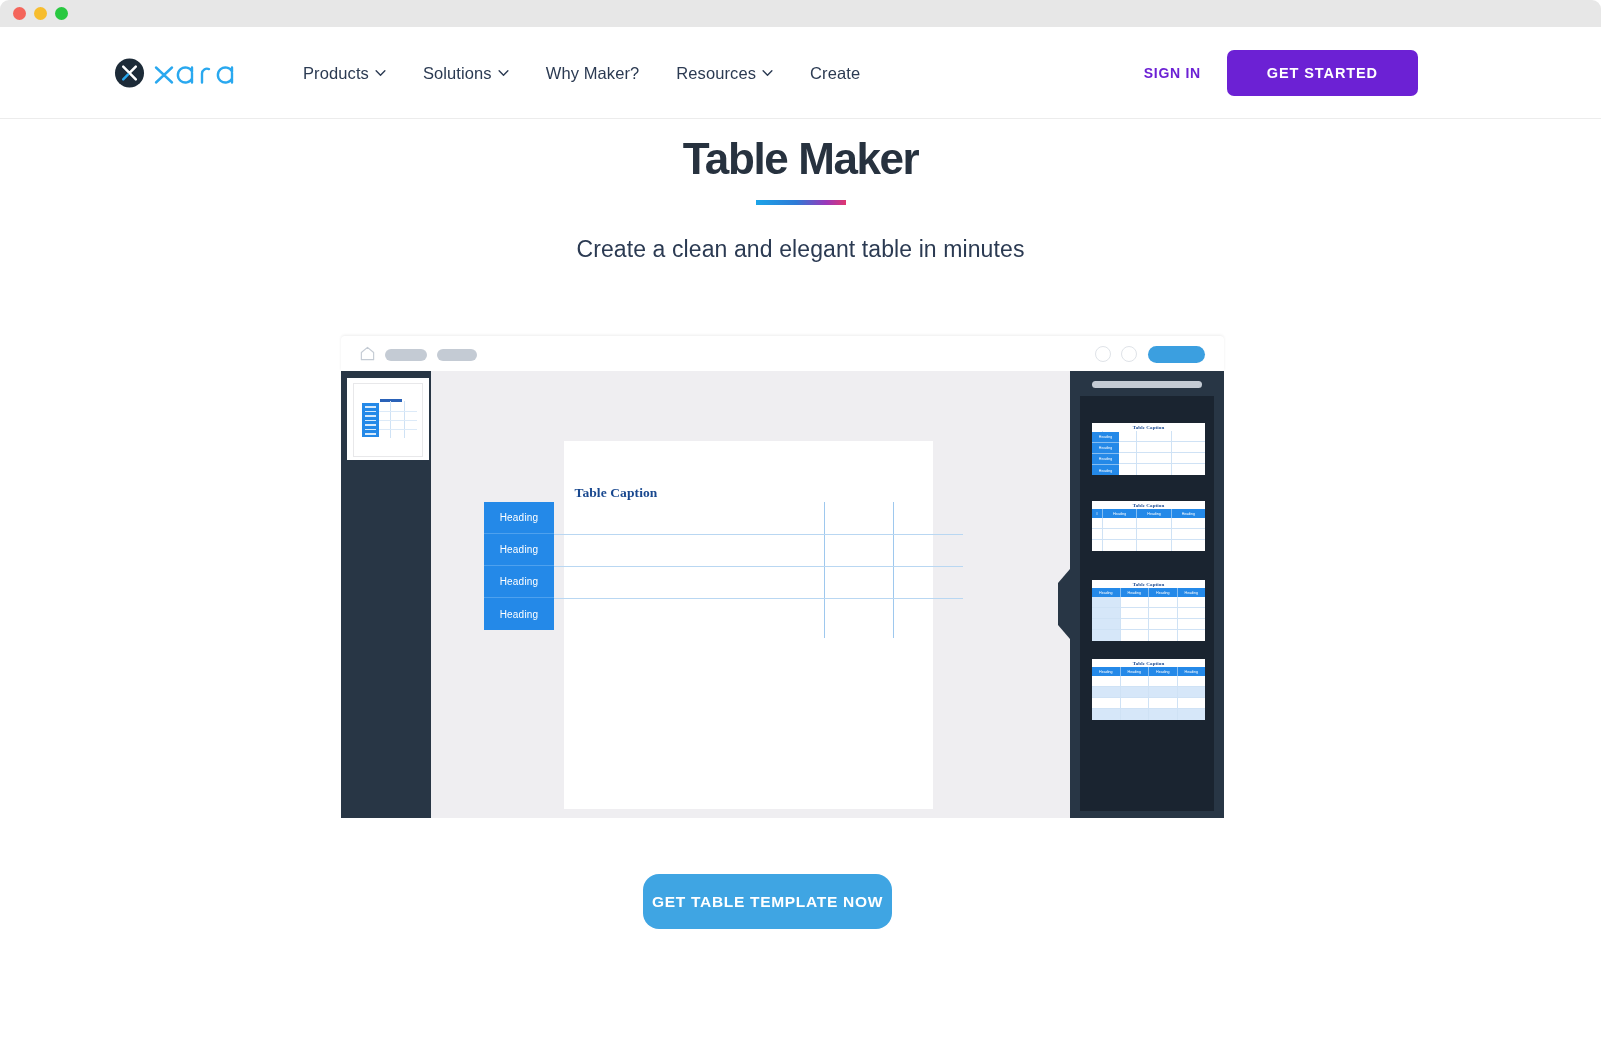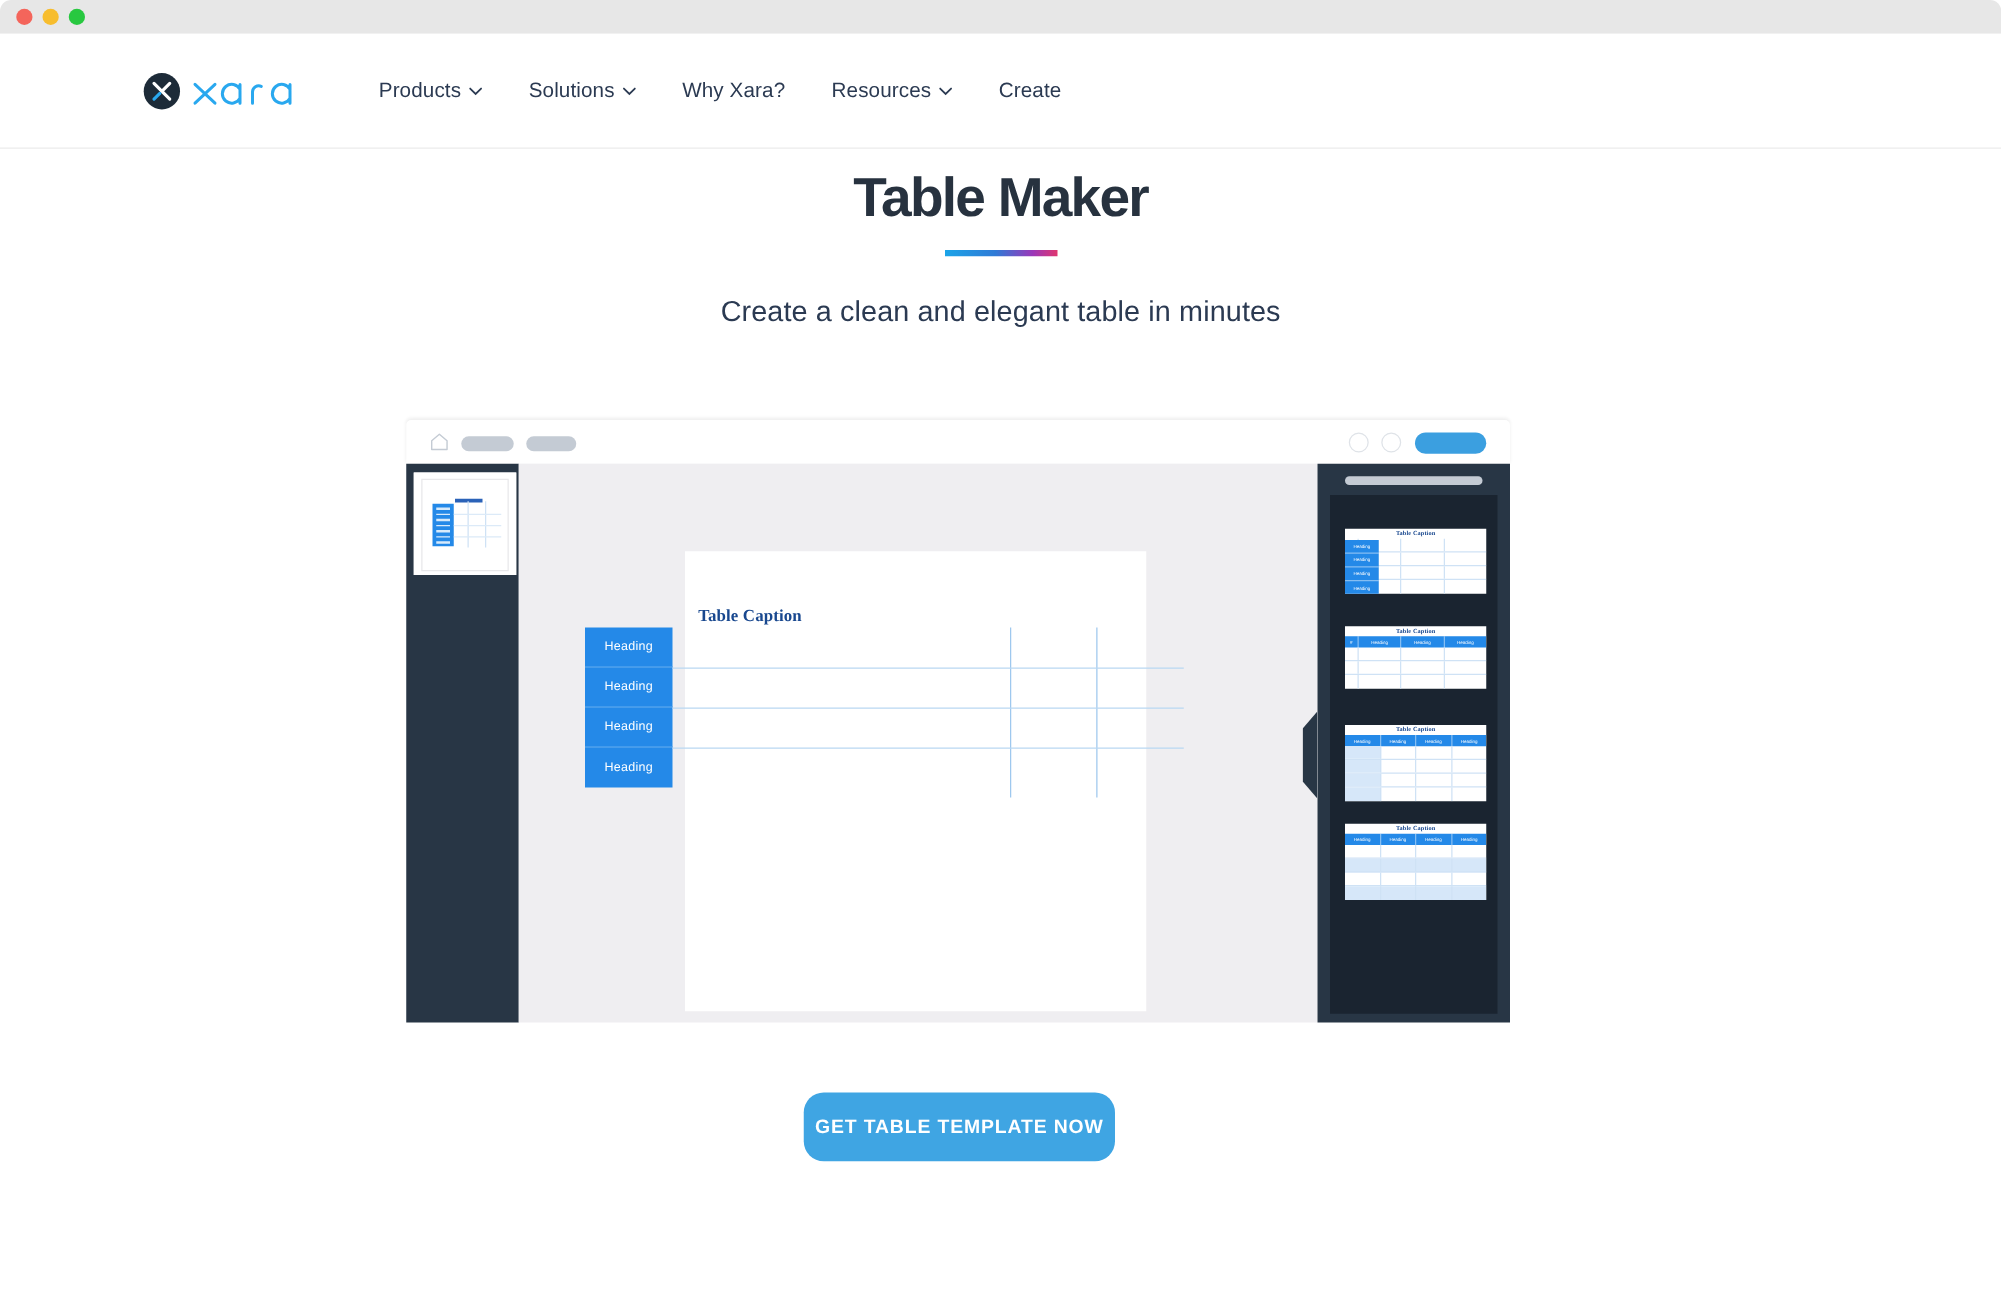--- a/index.html
+++ b/index.html
@@ -131,21 +131,21 @@
     width: 1601px;
     text-align: center;
     font-size: 23px;
     color: #2b3a52;
     letter-spacing: .1px;
   }
 
   
   .mockup {
     position: absolute;
-    left: 325px; top: 336px;
+    left: 341px; top: 336px;
     width: 883px; height: 482px;
   }
   .mockup-toolbar {
     position: absolute;
     top: 0; left: 0;
     width: 883px; height: 35px;
     background: #ffffff;
     border-radius: 4px 4px 0 0;
     box-shadow: 0 -1px 3px rgba(0,0,0,.07);
   }
@@ -392,33 +392,37 @@
           <path d="M1 1.5 L6 6.5 L11 1.5" stroke="#2b3a52" stroke-width="1.6" fill="none" stroke-linecap="round"></path>
         </svg>
     </div>
     <div class="nav-item">
       <span>Solutions</span>
       <svg class="chev" viewBox="0 0 12 8">
           <path d="M1 1.5 L6 6.5 L11 1.5" stroke="#2b3a52" stroke-width="1.6" fill="none" stroke-linecap="round"></path>
         </svg>
     </div>
     <div class="nav-item">
-      <span>Why Xara?</span>
+      <span>Why Maker?</span>
     </div>
     <div class="nav-item">
       <span>Resources</span>
       <svg class="chev" viewBox="0 0 12 8">
           <path d="M1 1.5 L6 6.5 L11 1.5" stroke="#2b3a52" stroke-width="1.6" fill="none" stroke-linecap="round"></path>
         </svg>
     </div>
     <div class="nav-item">
       <span>Create</span>
     </div>
   </nav>
 
+  <div class="header-right">
+    <span class="sign-in">SIGN IN</span>
+    <button class="get-started">GET STARTED</button>
+  </div>
 </div>
 
 <h1 class="hero-title">Table Maker</h1>
 <div class="title-rule"></div>
 <p class="hero-sub">Create a clean and elegant table in minutes</p>
 
 <div class="mockup">
 
   <div class="mockup-toolbar">
     <svg class="tb-home" viewBox="0 0 18 18">

